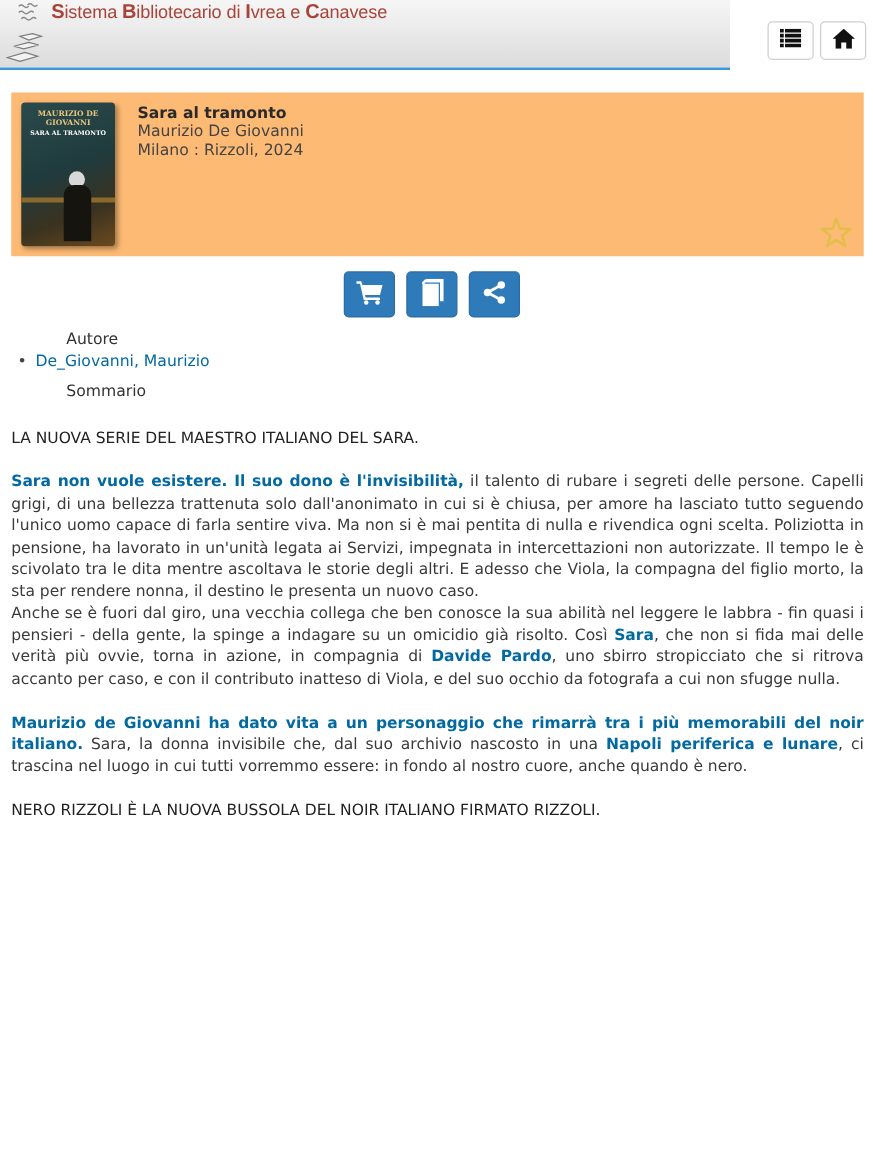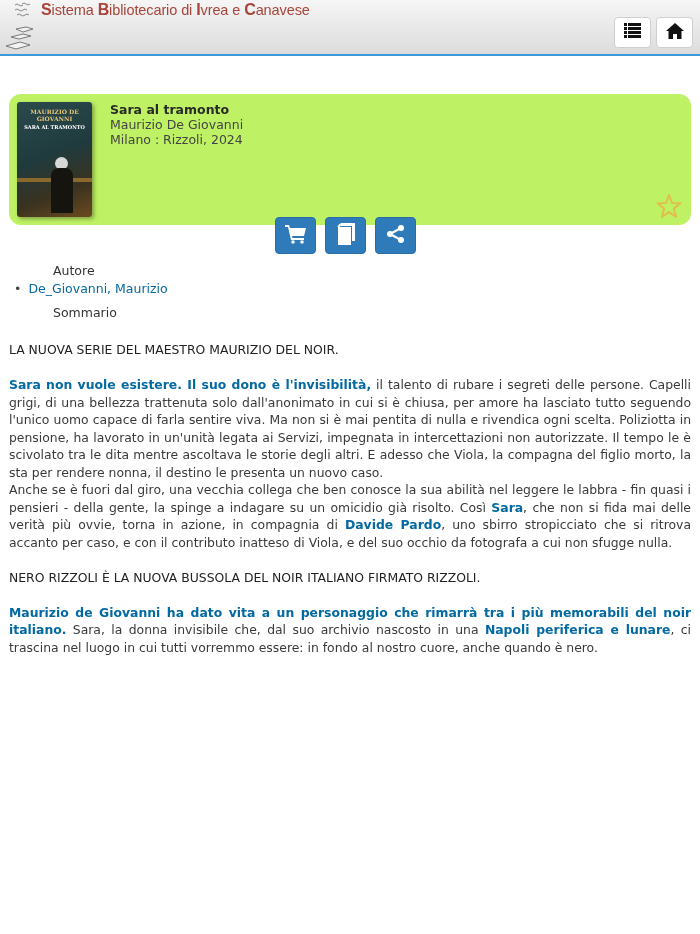--- a/index.html
+++ b/index.html
@@ -1,41 +1,41 @@
 <!DOCTYPE html>
 <html><head>
 <meta charset="utf-8">
 <style>
   * { box-sizing: border-box; margin: 0; padding: 0; }
   html, body { width: 700px; height: 934px; background: #ffffff; overflow: hidden; }
   body { font-family: "DejaVu Sans", "Liberation Sans", sans-serif; color: #333; }
 
   .header {
-    position: absolute; left: 0; top: 0; width: 700px; height: 56px;
+    position: absolute; left: 0; top: 0; width: 584px; height: 56px;
     background: linear-gradient(to bottom, #f6f6f6 0%, #e6e6e6 60%, #dcdcdc 100%);
     border-bottom: 2px solid #3a9ad9;
   }
   .logo { position: absolute; left: 2px; top: 0; width: 40px; height: 54px; }
   .brand {
     position: absolute; left: 41px; top: 1px;
     font-family: "Liberation Sans", sans-serif; font-size: 14.5px; color: #a8443a;
     letter-spacing: -0.1px;
   }
   .brand .cap { font-weight: bold; font-size: 16px; }
   .hdr-btn {
     position: absolute; top: 17px; width: 37px; height: 31px;
     background: #ffffff; border: 1px solid #cfcfcf; border-radius: 4px;
     display: flex; align-items: center; justify-content: center;
   }
   .hdr-btn.list { left: 614px; }
   .hdr-btn.home { left: 656px; }
 
   .card {
-    position: absolute; left: 9px; top: 94px; width: 682px; height: 131px;
-    background: #bef264; border-radius: 12px;
+    position: absolute; left: 9px; top: 74px; width: 682px; height: 131px;
+    background: #fdba74; border-radius: 0;
   }
   .cover {
     position: absolute; left: 8px; top: 8px; width: 75px; height: 115px;
     border-radius: 3px; overflow: hidden;
     box-shadow: 2px 2px 4px rgba(0,0,0,0.35);
     background: linear-gradient(160deg, #2b4a4c 0%, #1f3b3e 45%, #3a3220 75%, #6b4a1f 100%);
   }
   .cover .c-title {
     position: absolute; left: 0; right: 0; top: 6px; text-align: center;
     font-family: "DejaVu Serif", serif; font-size: 6px; color: #e9c67a; line-height: 7px; font-weight: bold;
@@ -175,20 +175,20 @@
     </span>
   </div>
 </div>
 
 <div class="section-label" style="top:263px;">Autore</div>
 <ul class="author-list">
   <li>De_Giovanni, Maurizio</li>
 </ul>
 
 <div class="section-label" style="top:305px;">Sommario</div>
-<div class="summary p-headline" style="top:341px; font-weight:normal; color:#222;">LA NUOVA SERIE DEL MAESTRO MAURIZIO DEL NOIR.</div>
+<div class="summary p-headline" style="top:341px; font-weight:normal; color:#222;">LA NUOVA SERIE DEL MAESTRO ITALIANO DEL SARA.</div>
 
 <div class="summary" style="top:376px;">
   <p><b>Sara non vuole esistere. Il suo dono è l'invisibilità,</b><span> il talento di rubare i segreti delle persone. Capelli grigi, di una bellezza trattenuta solo dall'anonimato in cui si è chiusa, per amore ha lasciato tutto seguendo l'unico uomo capace di farla sentire viva. Ma non si è mai pentita di nulla e rivendica ogni scelta. Poliziotta in pensione, ha lavorato in un'unità legata ai Servizi, impegnata in intercettazioni non autorizzate. Il tempo le è scivolato tra le dita mentre ascoltava le storie degli altri. E adesso che Viola, la compagna del figlio morto, la sta per rendere nonna, il destino le presenta un nuovo caso.</span></p>
   <p><span>Anche se è fuori dal giro, una vecchia collega che ben conosce la sua abilità nel leggere le labbra - fin quasi i pensieri - della gente, la spinge a indagare su un omicidio già risolto. Così </span><b>Sara</b><span>, che non si fida mai delle verità più ovvie, torna in azione, in compagnia di </span><b>Davide Pardo</b><span>, uno sbirro stropicciato che si ritrova accanto per caso, e con il contributo inatteso di Viola, e del suo occhio da fotografa a cui non sfugge nulla.</span></p>
+  <p style="margin-top:17.5px;"><b>Maurizio de Giovanni ha dato vita a un personaggio che rimarrà tra i più memorabili del noir italiano.</b><span> Sara, la donna invisibile che, dal suo archivio nascosto in una </span><b>Napoli periferica e lunare</b><span>, ci trascina nel luogo in cui tutti vorremmo essere: in fondo al nostro cuore, anche quando è nero.</span></p>
   <p style="margin-top:17.5px; color:#222;">NERO RIZZOLI È LA NUOVA BUSSOLA DEL NOIR ITALIANO FIRMATO RIZZOLI.</p>
-  <p style="margin-top:17.5px;"><b>Maurizio de Giovanni ha dato vita a un personaggio che rimarrà tra i più memorabili del noir italiano.</b><span> Sara, la donna invisibile che, dal suo archivio nascosto in una </span><b>Napoli periferica e lunare</b><span>, ci trascina nel luogo in cui tutti vorremmo essere: in fondo al nostro cuore, anche quando è nero.</span></p>
 </div>
 
 </body></html>

